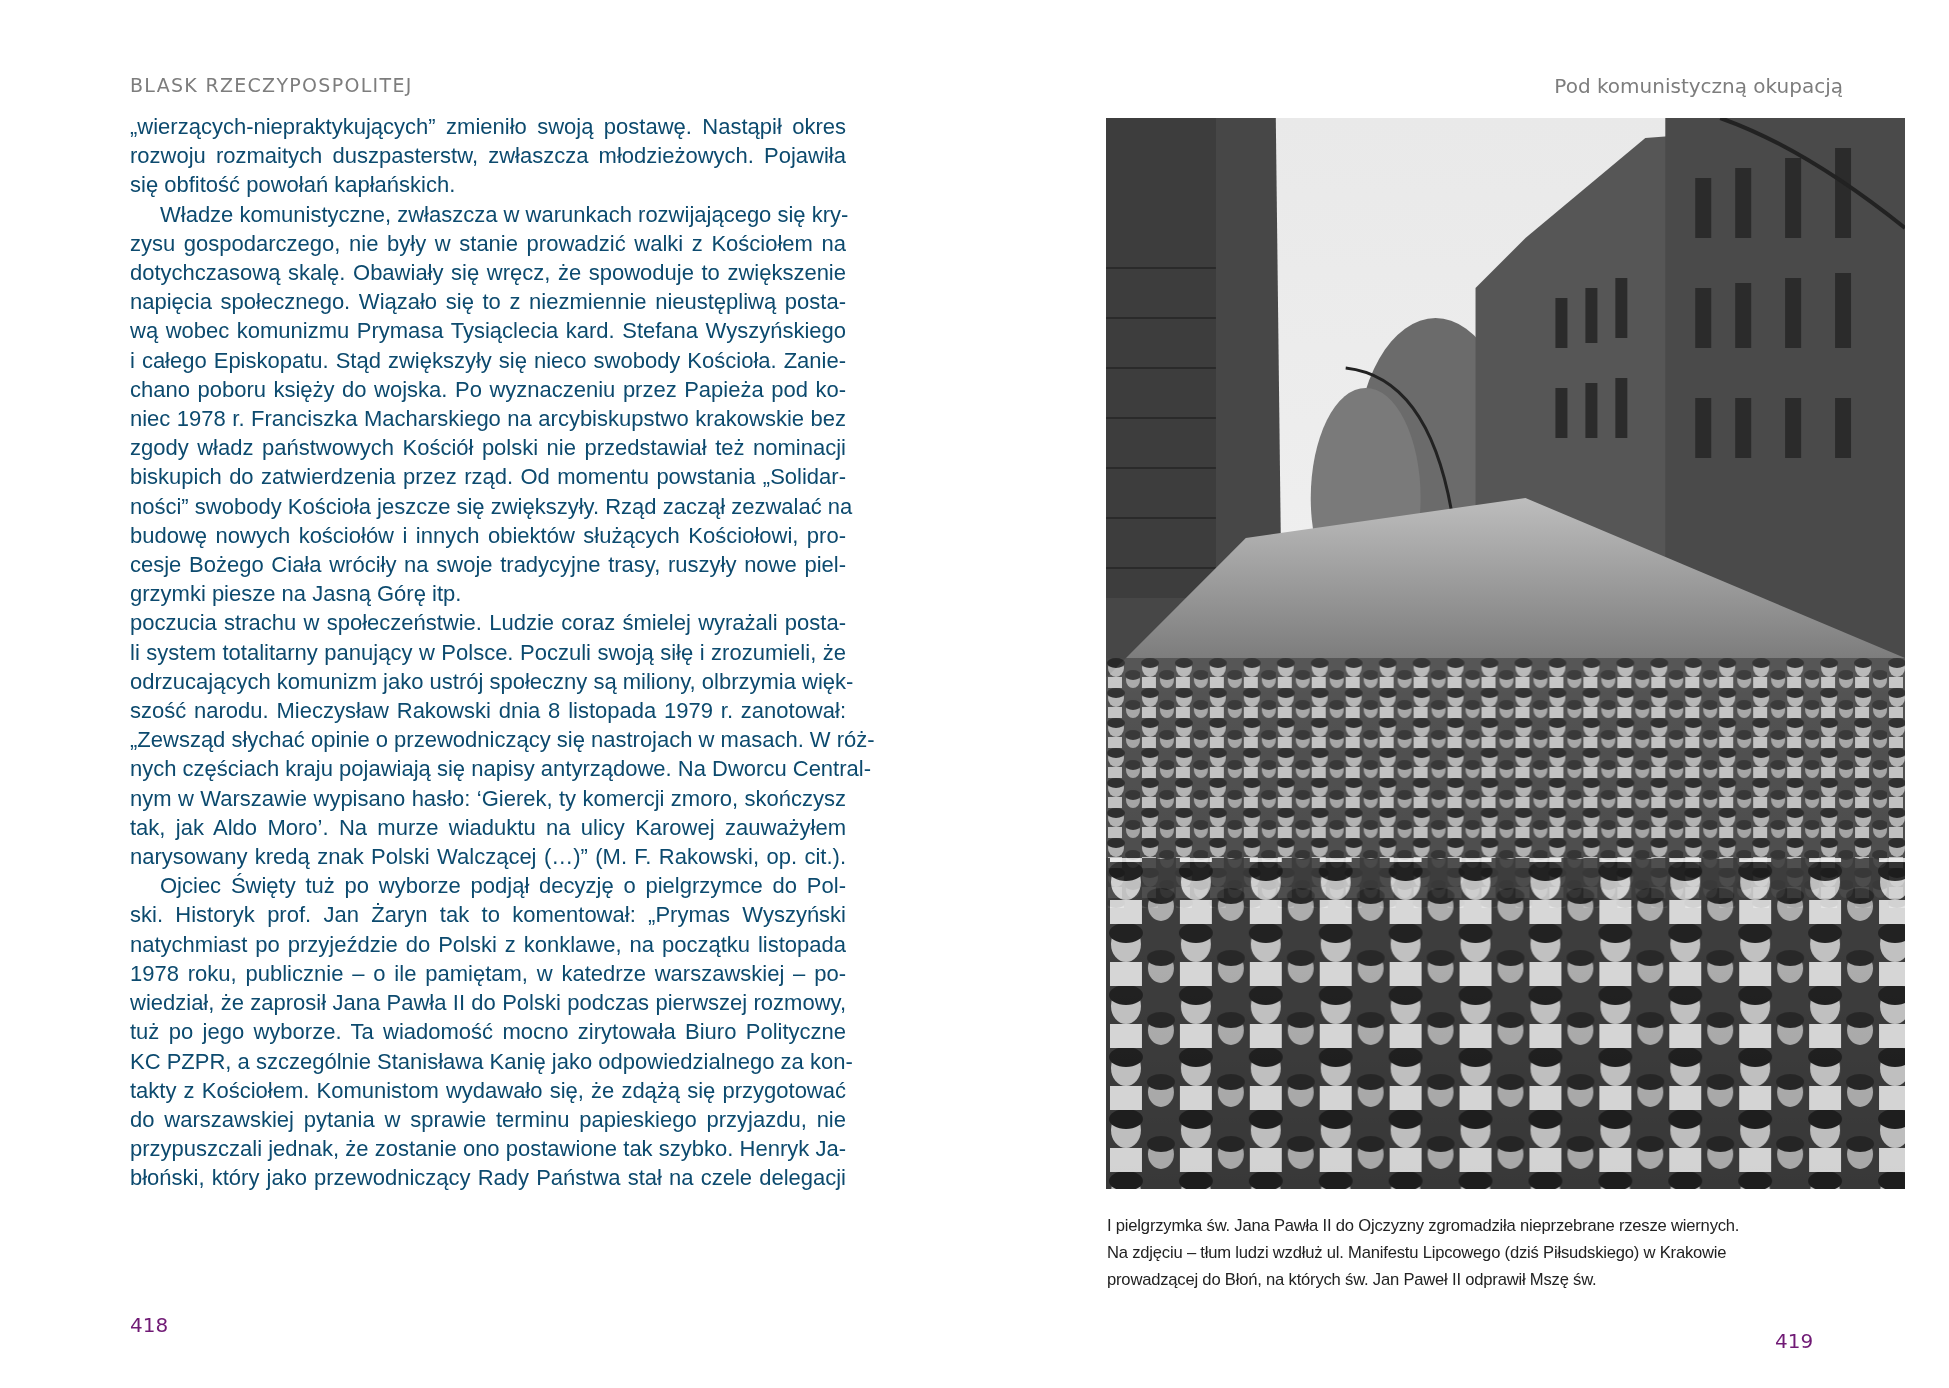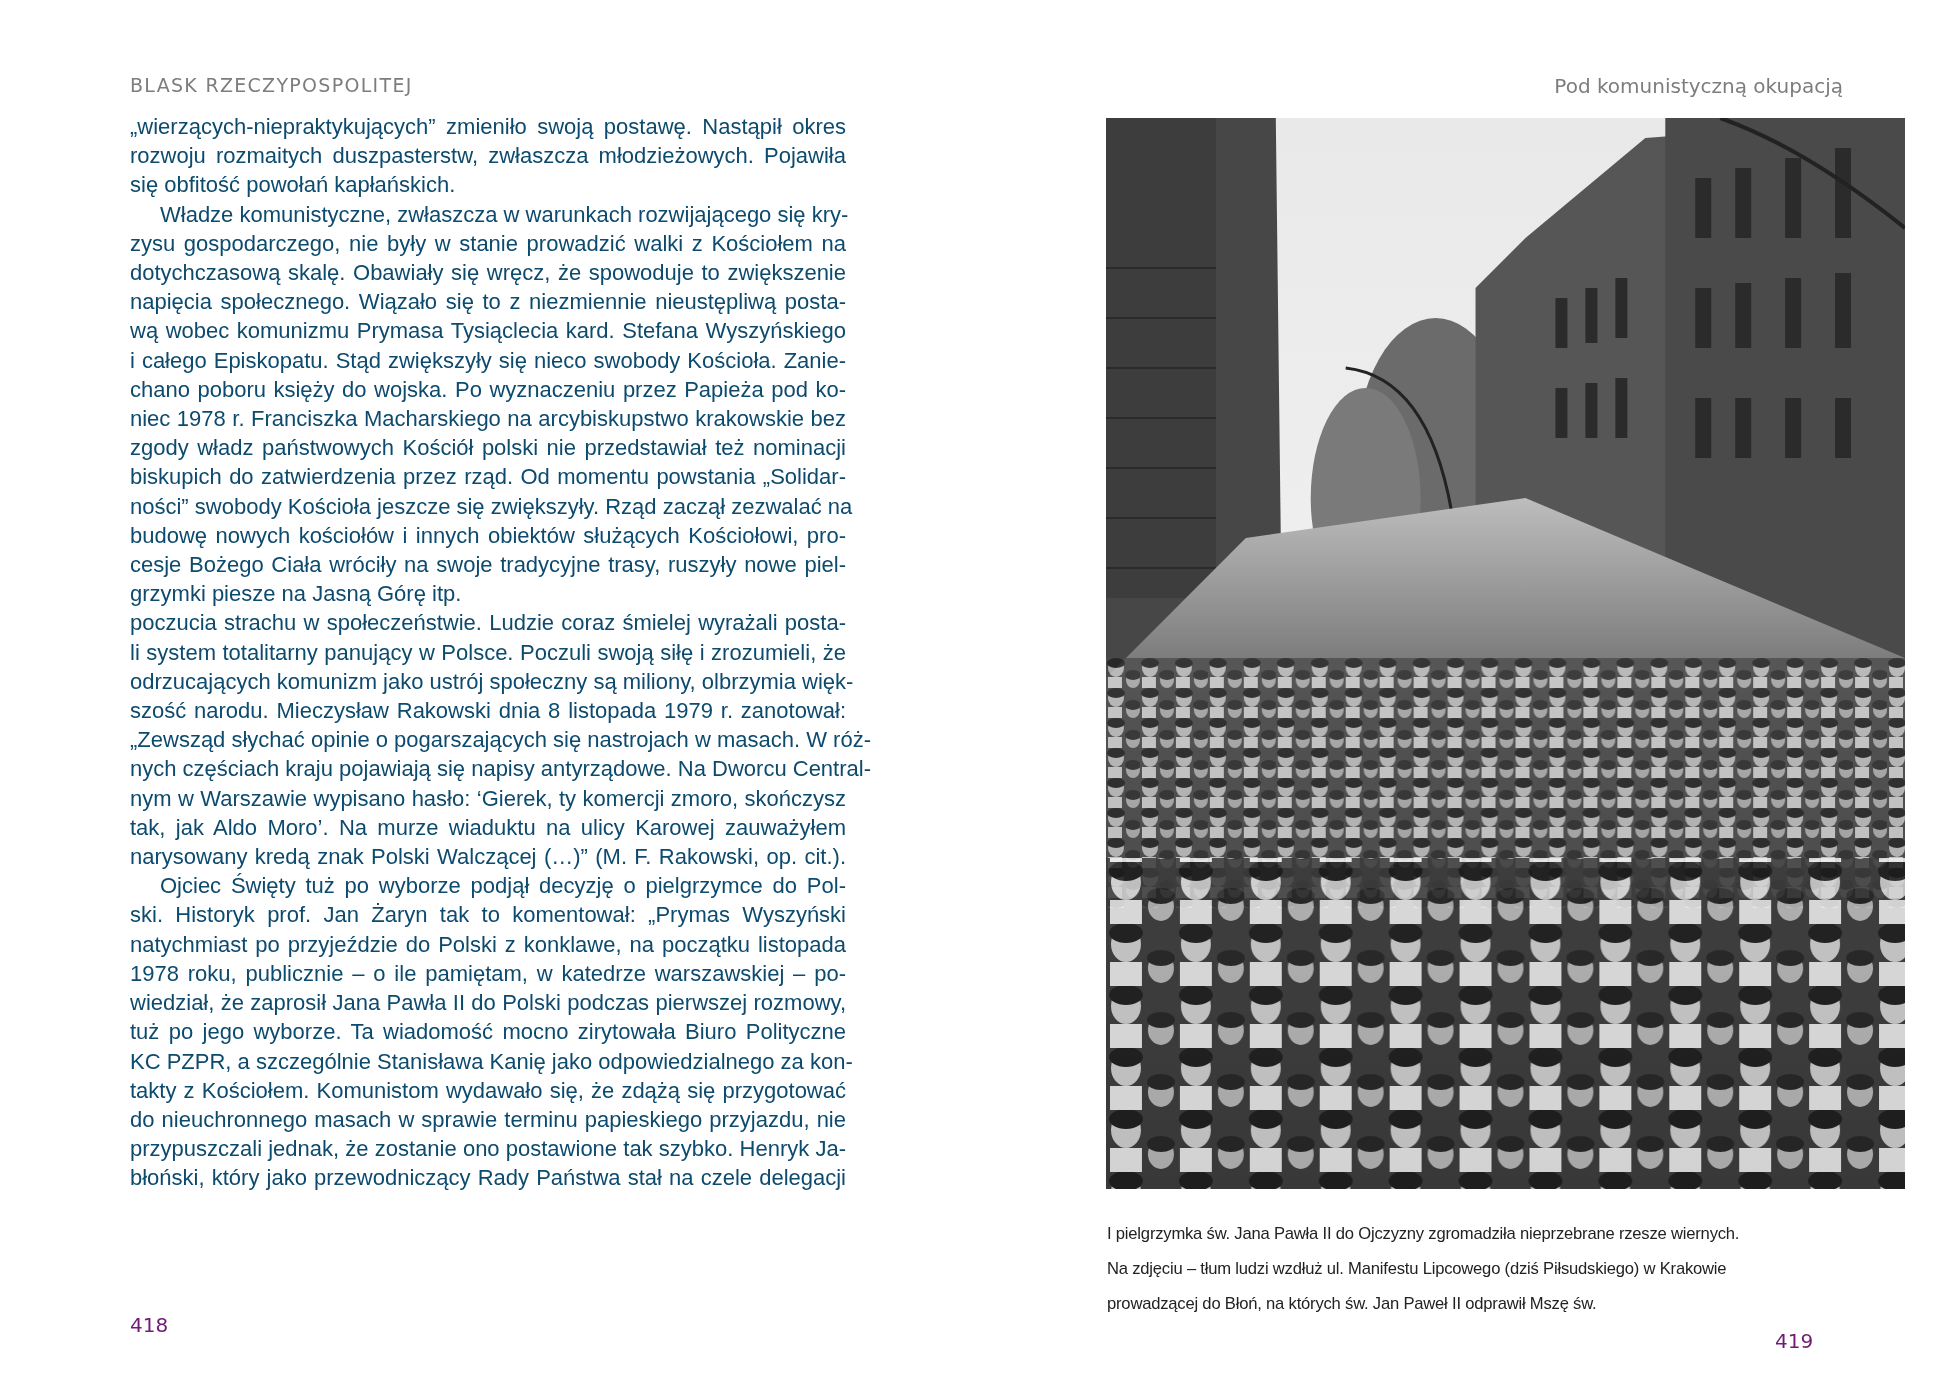--- a/index.html
+++ b/index.html
@@ -38,21 +38,21 @@
     overflow: hidden; background: #5a5a5a;
   }
   .photo svg { width: 100%; height: 100%; display: block; }
 
   .caption {
     position: absolute; left: 1107px; top: 1212px; width: 800px;
     font-family: "Liberation Sans", "DejaVu Sans", sans-serif;
     font-size: 16.6px; line-height: 27px; color: #222;
     font-stretch: condensed; letter-spacing: -0.2px;
   }
-  .caption span { display: block; white-space: nowrap; margin-top: 8px; }
+  .caption span { display: block; white-space: nowrap; }
 </style>
 </head>
 <body>
 
 <div class="spread">
   <div class="running-head left">BLASK RZECZYPOSPOLITEJ</div>
   <div class="running-head right">Pod komunistyczną okupacją</div>
 
   <div class="body-text" id="body-text">
       <span class="line">„wierzących-niepraktykujących” zmieniło swoją postawę. Nastąpił okres</span>
@@ -69,34 +69,34 @@
       <span class="line">zgody władz państwowych Kościół polski nie przedstawiał też nominacji</span>
       <span class="line">biskupich do zatwierdzenia przez rząd. Od momentu powstania „Solidar-</span>
       <span class="line">ności” swobody Kościoła jeszcze się zwiększyły. Rząd zaczął zezwalać na</span>
       <span class="line">budowę nowych kościołów i innych obiektów służących Kościołowi, pro-</span>
       <span class="line">cesje Bożego Ciała wróciły na swoje tradycyjne trasy, ruszyły nowe piel-</span>
       <span class="line last">grzymki piesze na Jasną Górę itp.</span>
       <span class="line">poczucia strachu w społeczeństwie. Ludzie coraz śmielej wyrażali posta-</span>
       <span class="line">li system totalitarny panujący w Polsce. Poczuli swoją siłę i zrozumieli, że</span>
       <span class="line">odrzucających komunizm jako ustrój społeczny są miliony, olbrzymia więk-</span>
       <span class="line">szość narodu. Mieczysław Rakowski dnia 8 listopada 1979 r. zanotował:</span>
-      <span class="line">„Zewsząd słychać opinie o pogarszających się nastrojach w masach. W róż-</span>
+      <span class="line">„Zewsząd słychać opinie o przewodniczący się nastrojach w masach. W róż-</span>
       <span class="line">nych częściach kraju pojawiają się napisy antyrządowe. Na Dworcu Central-</span>
       <span class="line">nym w Warszawie wypisano hasło: ‘Gierek, ty komercji zmoro, skończysz</span>
       <span class="line">tak, jak Aldo Moro’. Na murze wiaduktu na ulicy Karowej zauważyłem</span>
       <span class="line">narysowany kredą znak Polski Walczącej (…)” (M. F. Rakowski, op. cit.).</span>
       <span class="line indent">Ojciec Święty tuż po wyborze podjął decyzję o pielgrzymce do Pol-</span>
       <span class="line">ski. Historyk prof. Jan Żaryn tak to komentował: „Prymas Wyszyński</span>
       <span class="line">natychmiast po przyjeździe do Polski z konklawe, na początku listopada</span>
       <span class="line">1978 roku, publicznie – o ile pamiętam, w katedrze warszawskiej – po-</span>
       <span class="line">wiedział, że zaprosił Jana Pawła II do Polski podczas pierwszej rozmowy,</span>
       <span class="line">tuż po jego wyborze. Ta wiadomość mocno zirytowała Biuro Polityczne</span>
       <span class="line">KC PZPR, a szczególnie Stanisława Kanię jako odpowiedzialnego za kon-</span>
       <span class="line">takty z Kościołem. Komunistom wydawało się, że zdążą się przygotować</span>
-      <span class="line">do nieuchronnego masach w sprawie terminu papieskiego przyjazdu, nie</span>
+      <span class="line">do warszawskiej pytania w sprawie terminu papieskiego przyjazdu, nie</span>
       <span class="line">przypuszczali jednak, że zostanie ono postawione tak szybko. Henryk Ja-</span>
       <span class="line">błoński, który jako przewodniczący Rady Państwa stał na czele delegacji</span>
     </div>
 
   <div class="photo">
     <svg viewBox="0 0 800 1071" preserveAspectRatio="none">
       <defs>
         <linearGradient id="sky" x1="0" y1="0" x2="0" y2="1">
           <stop offset="0" stop-color="#e9e9e9"></stop>
           <stop offset="1" stop-color="#f7f7f7"></stop>

